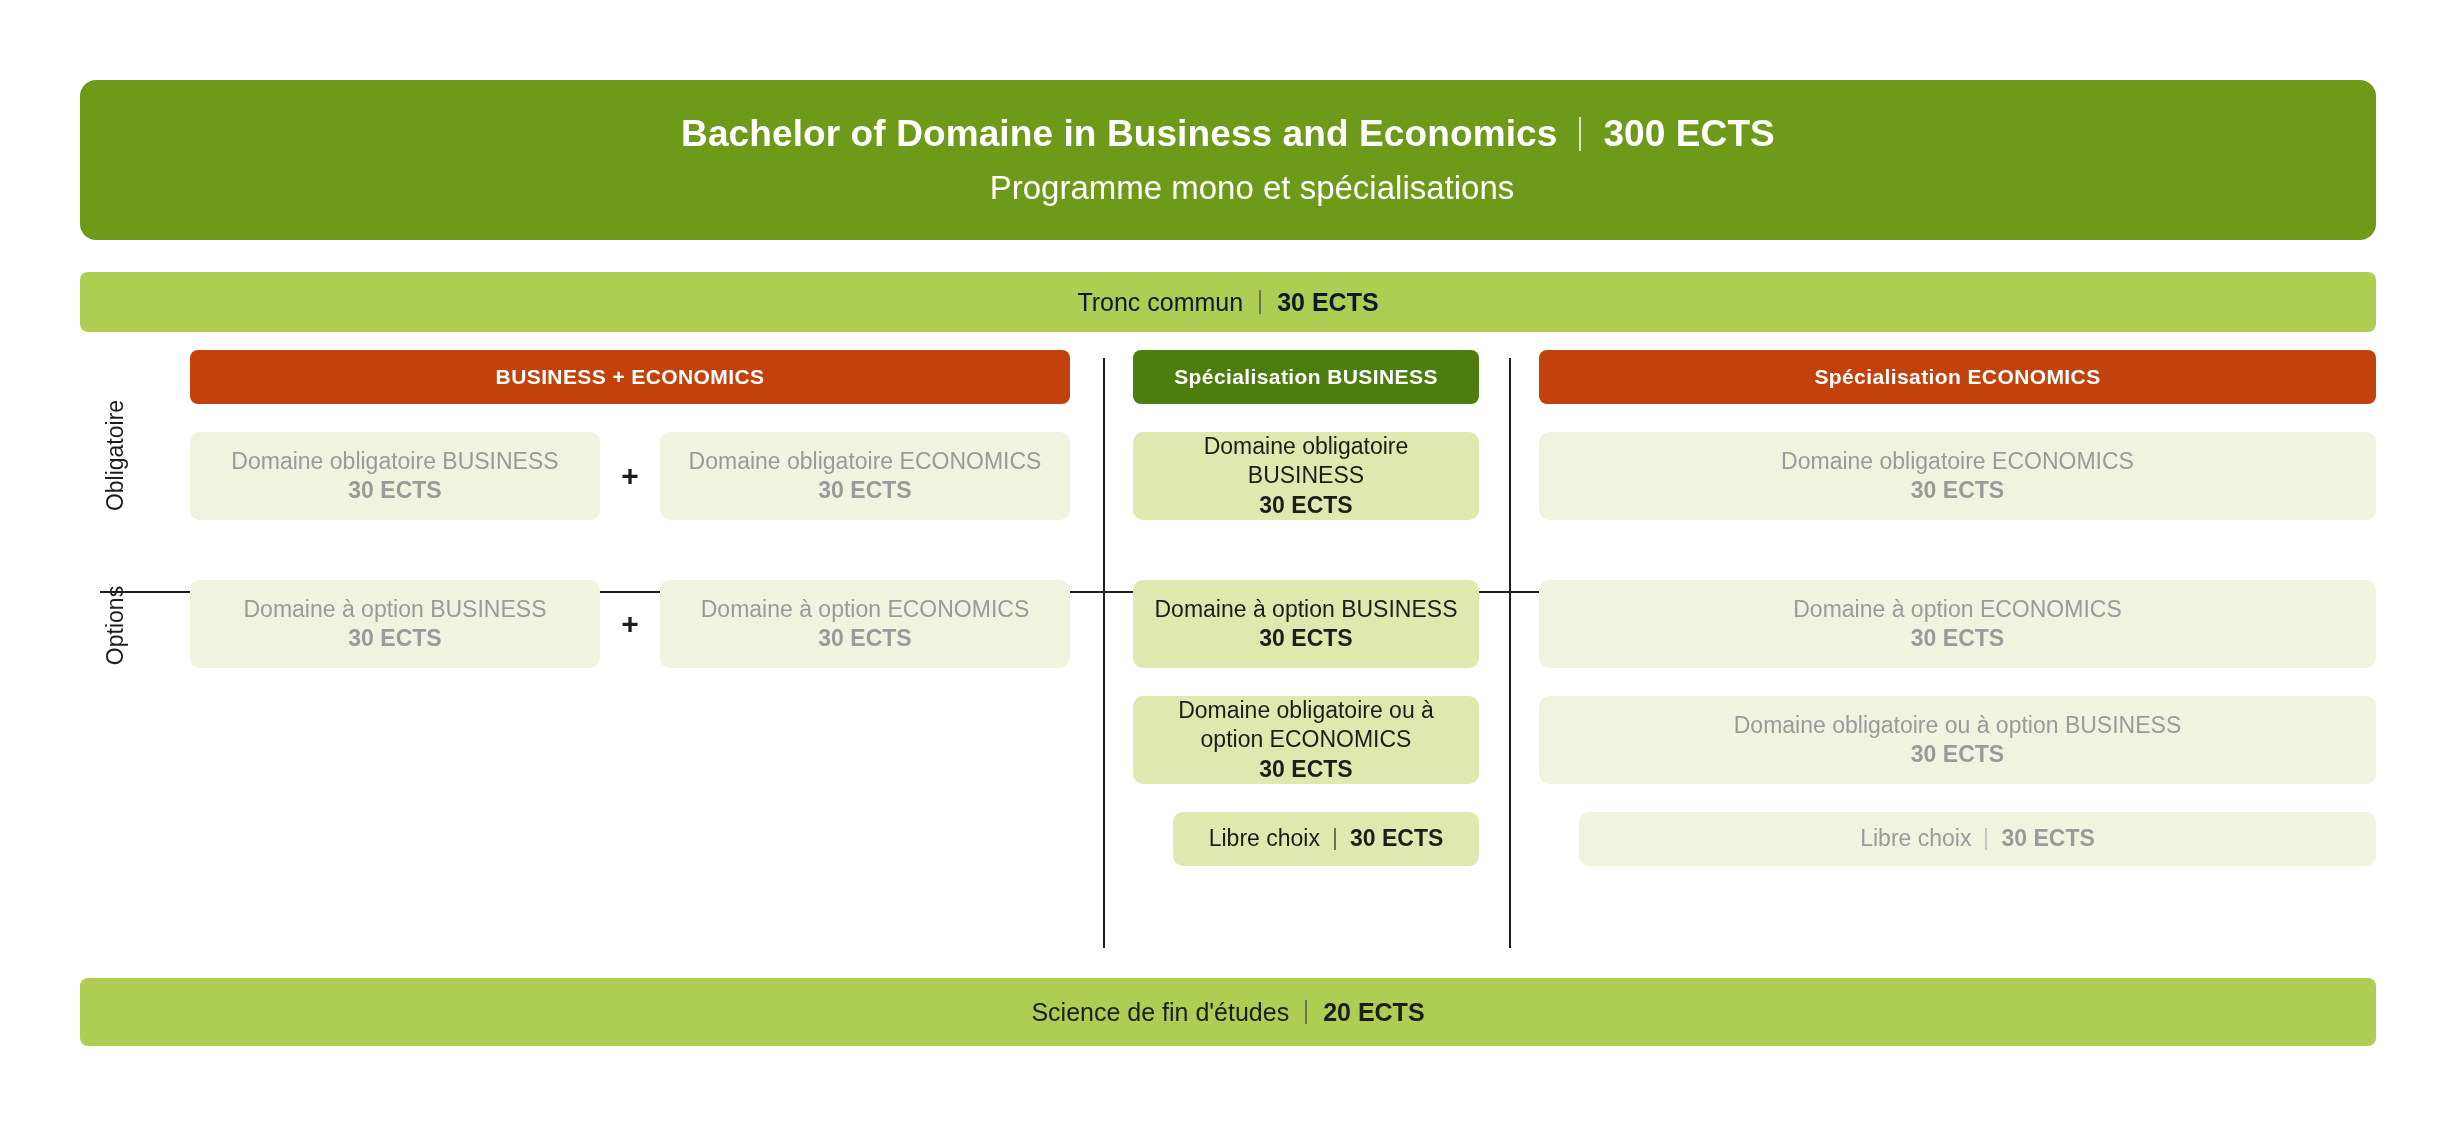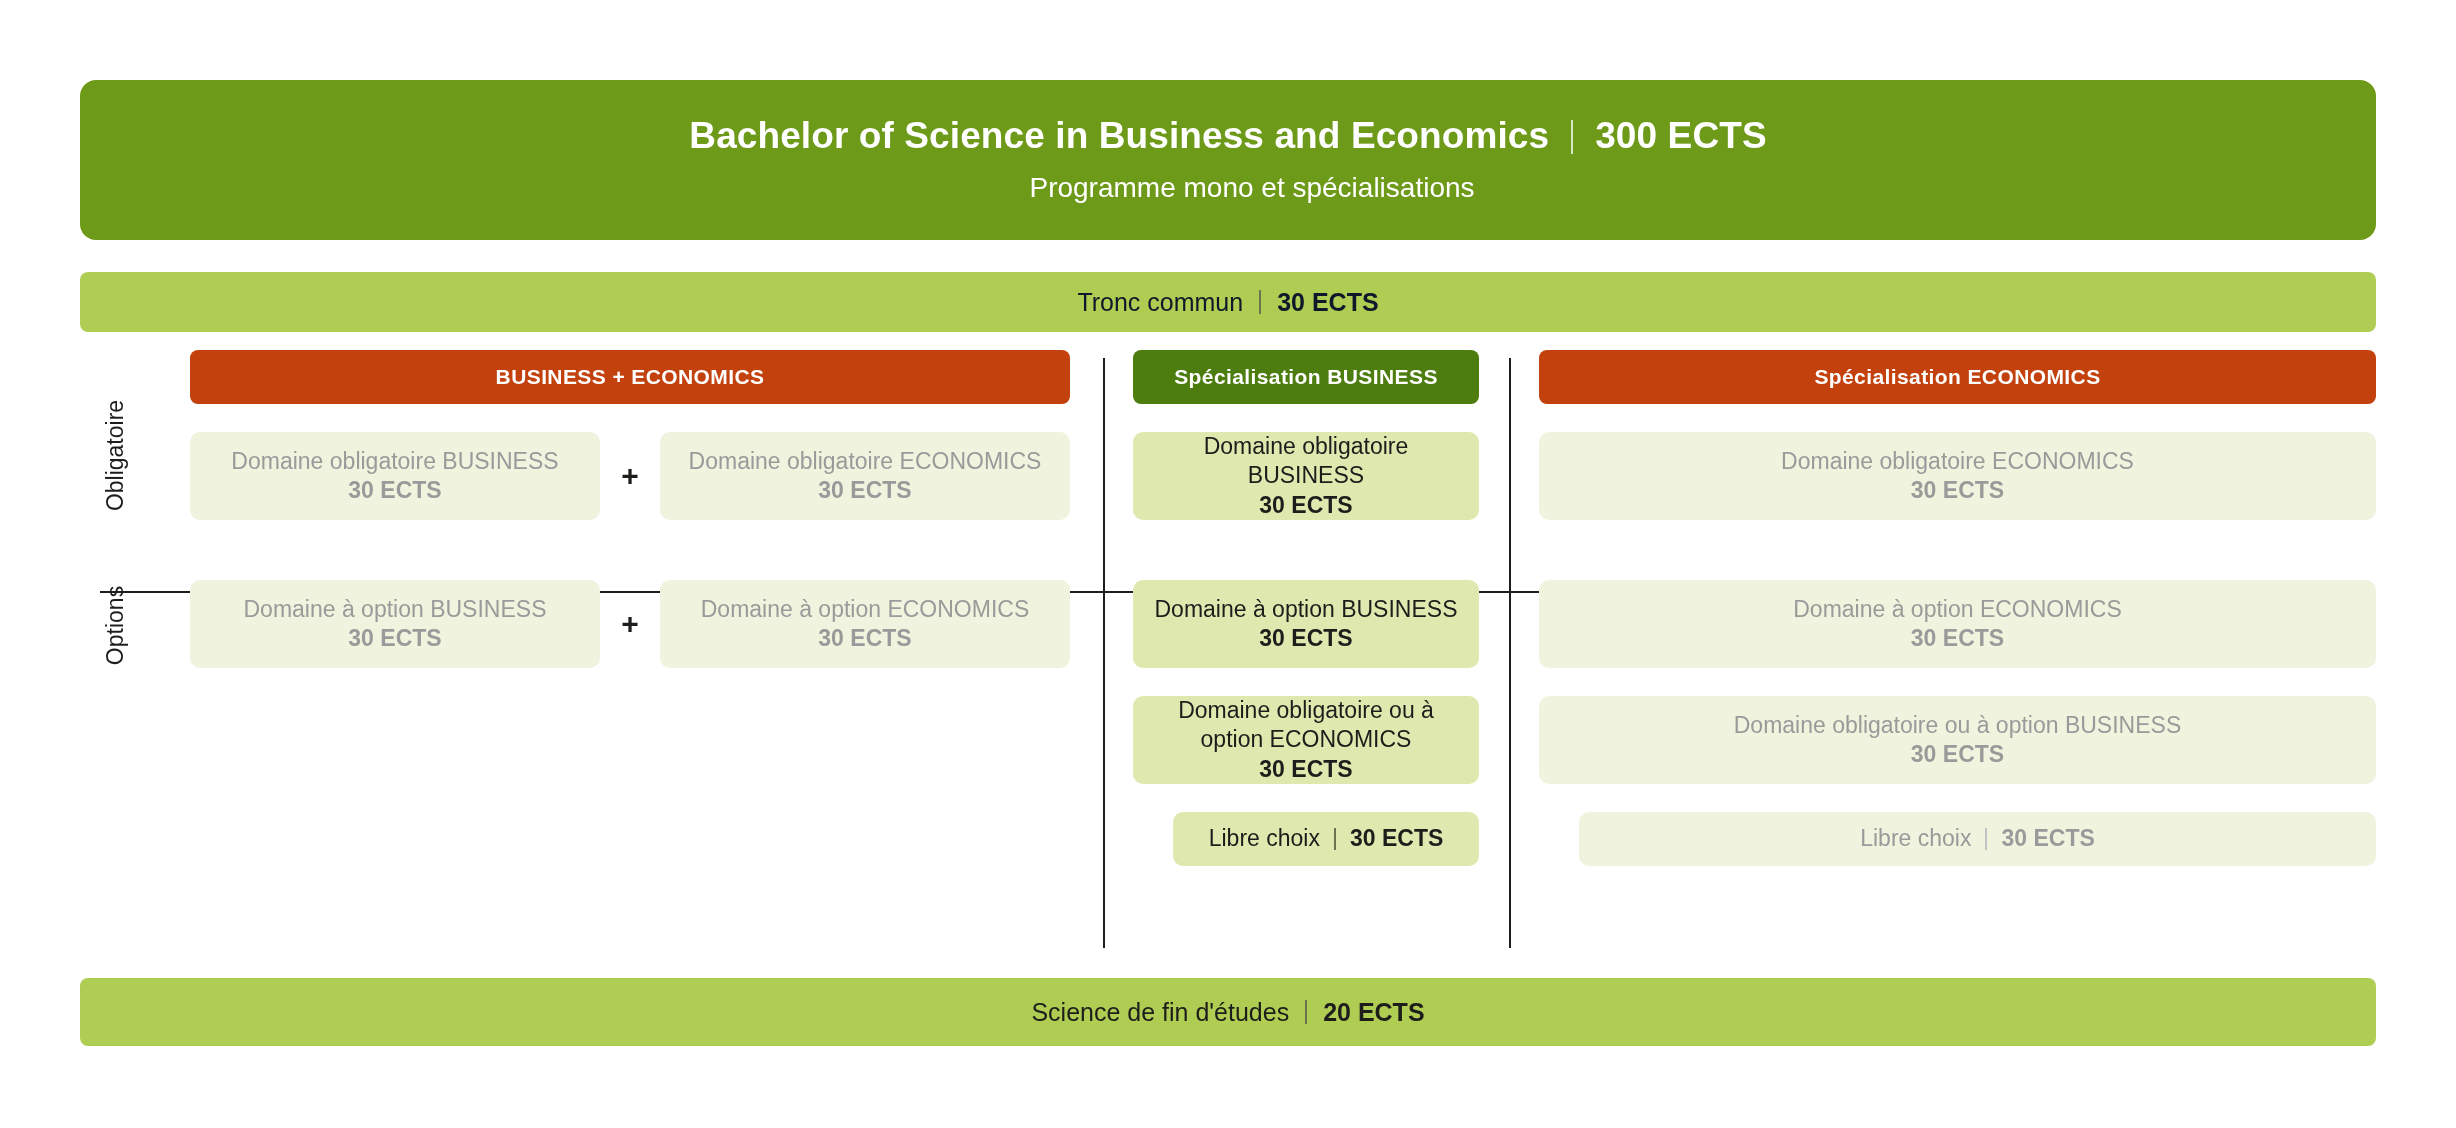--- a/index.html
+++ b/index.html
@@ -52,21 +52,21 @@
   .vsep {
     display: inline-block;
     width: 2px;
     height: 34px;
     background: rgba(255,255,255,0.75);
     margin: 0 22px;
     flex: 0 0 auto;
   }
   .header-sub {
     margin-top: 16px;
-    font-size: 28px;
+    font-size: 33px;
     font-weight: normal;
     line-height: 1.1;
     margin-left: 48px;
   }
 
   
   .tronc-bar {
     position: absolute;
     left: 80px;
     top: 272px;
@@ -227,21 +227,21 @@
 
   .spacer-28 { margin-top: 28px; }
 </style>
 </head>
 <body>
 
 <div class="page">
 
   <div class="header-bar">
     <div class="header-title-row">
-      <span class="header-title-main">Bachelor of Science in Business and Economics</span>
+      <span class="header-title-main">Bachelor of Domaine in Business and Economics</span>
       <span class="vsep"></span>
       <span class="header-ects">300 ECTS</span>
     </div>
     <div class="header-sub">Programme mono et spécialisations</div>
   </div>
 
   <div class="tronc-bar">
     <span class="bar-label">Tronc commun</span>
     <span class="bar-sep"></span>
     <span class="bar-value">30 ECTS</span>

